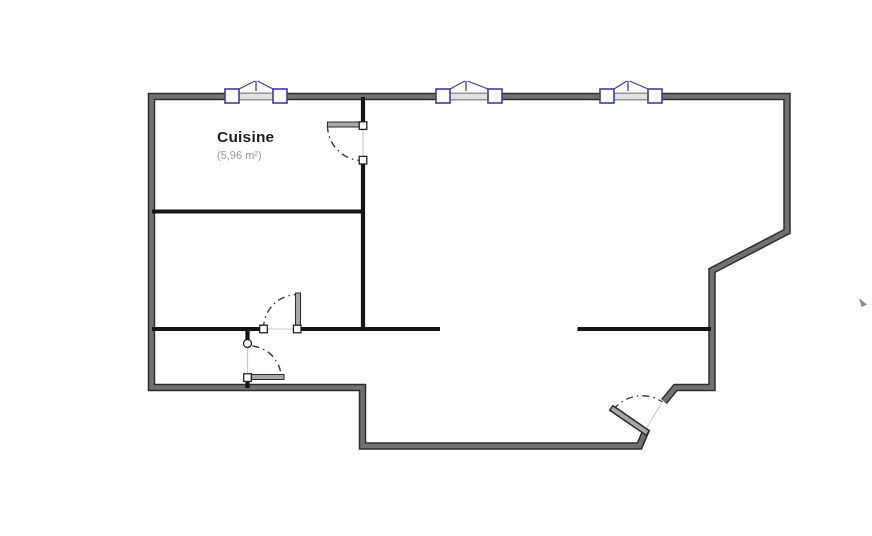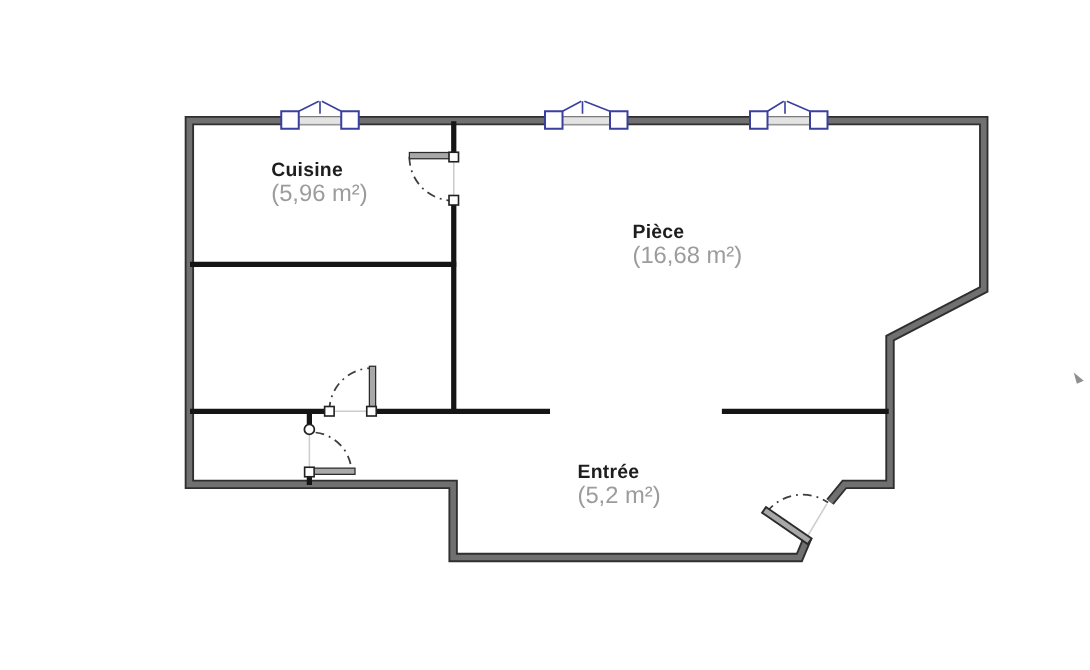--- a/index.html
+++ b/index.html
@@ -26,21 +26,21 @@
   .hinge-circle{fill:#ffffff;stroke:#222222;stroke-width:1.4;}
   .leaf{fill:var(--door-leaf-fill,#a8a8a8);stroke:var(--door-leaf-edge,#2b2b2b);stroke-width:1;}
   .leaf-edge-line{fill:none;stroke:var(--door-leaf-edge,#2b2b2b);stroke-width:7;stroke-linecap:square;}
   .leaf-fill-line{fill:none;stroke:var(--door-leaf-fill,#a8a8a8);stroke-width:4;stroke-linecap:square;}
   .arc{fill:none;stroke:var(--door-arc,#3d3d3d);stroke-width:1.4;stroke-dasharray:7 4 1.5 4;}
 
   
   .labels{position:absolute;left:0;top:0;width:100%;height:100%;pointer-events:none;}
   .room-label{position:absolute;white-space:nowrap;}
   .room-name{font-size:15.5px;line-height:19px;font-weight:bold;color:var(--room-name-color,#1d1d1d);letter-spacing:0.2px;}
-  .room-area{font-size:19px;line-height:19px;color:var(--room-area-color,#9c9c9c);}
+  .room-area{font-size:11px;line-height:19px;color:var(--room-area-color,#9c9c9c);}
 </style>
 </head>
 <body>
 
 <div class="plan-wrap">
 
   <svg class="plan-svg" width="872" height="536" viewBox="0 0 872 536">
 
     <g>
       <path class="w-outer-edge" d="M 664 401.5 L 675.5 387.5 L 712 387.5 L 712 270.5 L 787 231.5 L 787 96.5 L 151.5 96.5 L 151.5 387.5 L 362.5 387.5 L 362.5 446 L 639.5 446 L 646 430.5"></path>
@@ -111,26 +111,18 @@
     <polygon points="859,298 867,304.5 861.5,307" fill="#6a6a6a" opacity="0.75"></polygon>
   </svg>
 
   <div class="labels">
 
     <div class="room-label" style="left:217px;top:127px">
       <div class="room-name">Cuisine</div>
       <div class="room-area">(5,96 m²)</div>
     </div>
 
-    <div class="room-label" style="left:506px;top:176px">
-      <div class="room-name">Pièce</div>
-      <div class="room-area">(16,68 m²)</div>
-    </div>
 
 
 
-    <div class="room-label" style="left:462px;top:368px">
-      <div class="room-name">Entrée</div>
-      <div class="room-area">(5,2 m²)</div>
-    </div>
 
   </div>
 </div>
 
 </body></html>

